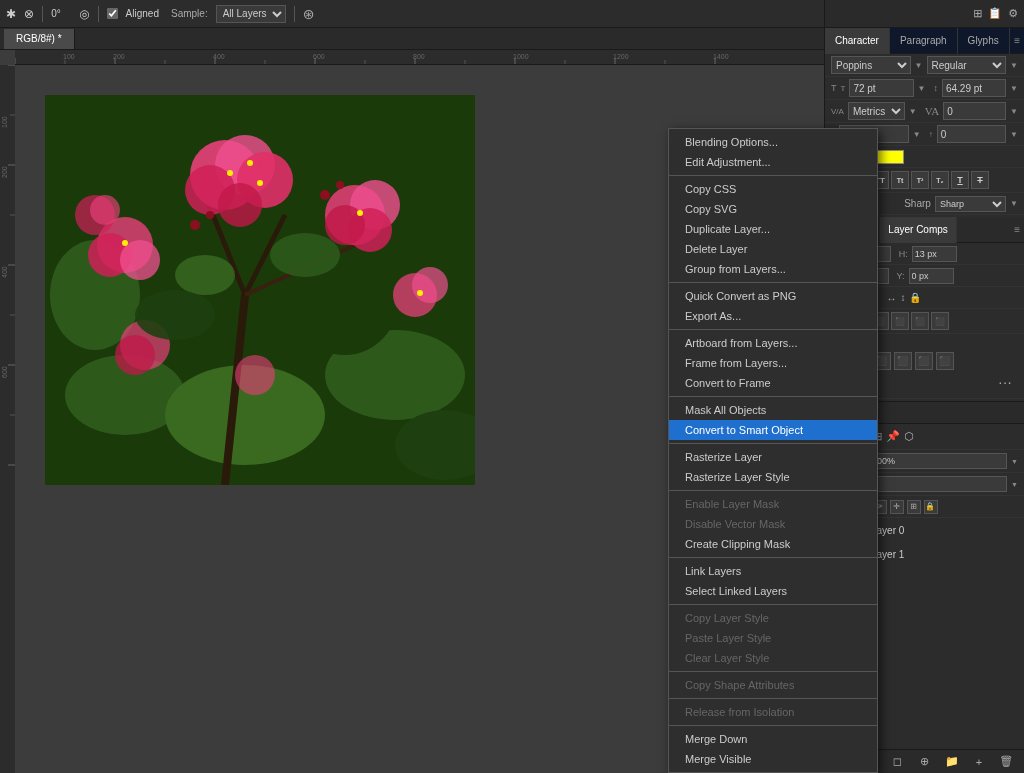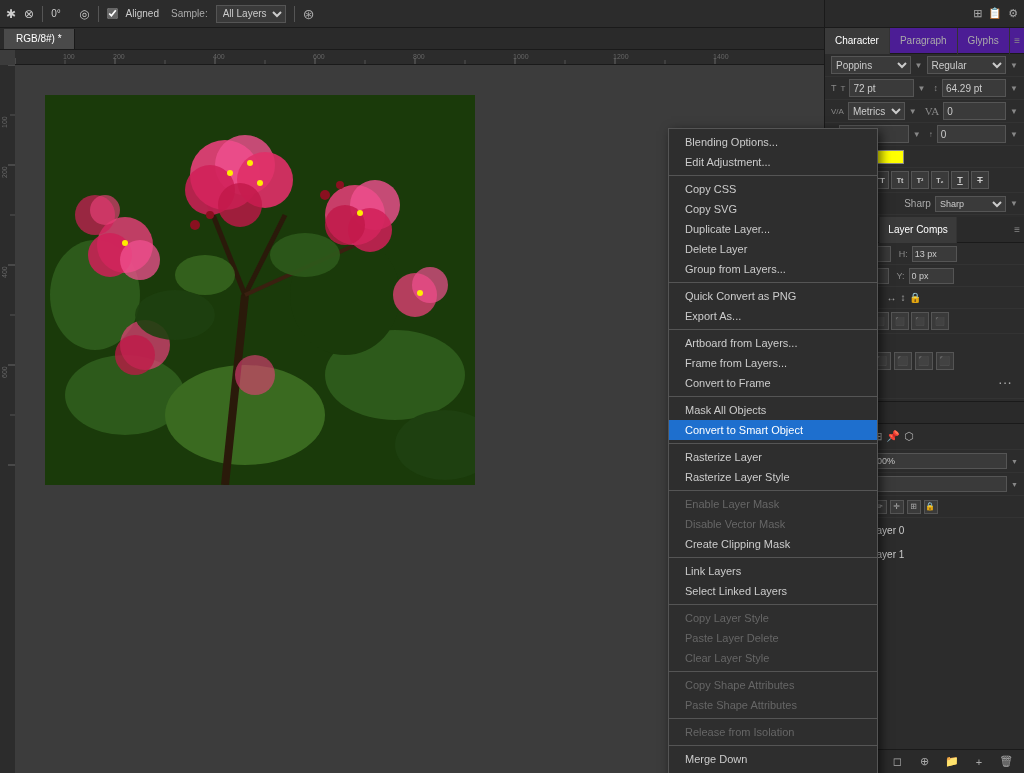--- a/index.html
+++ b/index.html
@@ -118,21 +118,21 @@
         radial-gradient(ellipse 45px 35px at 70% 45%, #e03060 0%, transparent 70%),
         radial-gradient(ellipse 55px 45px at 50% 70%, #d02850 0%, transparent 70%),
         radial-gradient(ellipse 40px 30px at 20% 30%, #f06080 0%, transparent 70%),
         radial-gradient(ellipse 35px 30px at 80% 60%, #b81840 0%, transparent 70%),
         radial-gradient(ellipse 80px 60px at 55% 50%, rgba(30,60,15,0.7) 0%, transparent 60%);
     }
 
     
     .panel-tabs {
       height: 26px;
-      background: #4c1d95;
+      background: #0f172a;
       display: flex;
       align-items: center;
       border-bottom: 1px solid #1a1a1a;
     }
     .panel-tab {
       padding: 0 10px;
       height: 26px;
       display: flex;
       align-items: center;
       font-size: 10px;
@@ -872,23 +872,22 @@
     <div class="menu-item">Rasterize Layer Style</div>
     <div class="menu-separator"></div>
     <div class="menu-item disabled">Enable Layer Mask</div>
     <div class="menu-item disabled">Disable Vector Mask</div>
     <div class="menu-item">Create Clipping Mask</div>
     <div class="menu-separator"></div>
     <div class="menu-item">Link Layers</div>
     <div class="menu-item">Select Linked Layers</div>
     <div class="menu-separator"></div>
     <div class="menu-item disabled">Copy Layer Style</div>
-    <div class="menu-item disabled">Paste Layer Delete</div>
+    <div class="menu-item disabled">Paste Layer Style</div>
     <div class="menu-item disabled">Clear Layer Style</div>
     <div class="menu-separator"></div>
     <div class="menu-item disabled">Copy Shape Attributes</div>
-    <div class="menu-item disabled">Paste Shape Attributes</div>
     <div class="menu-separator"></div>
     <div class="menu-item disabled">Release from Isolation</div>
     <div class="menu-separator"></div>
     <div class="menu-item">Merge Down</div>
     <div class="menu-item">Merge Visible</div>
   </div>
 
 </body></html>

